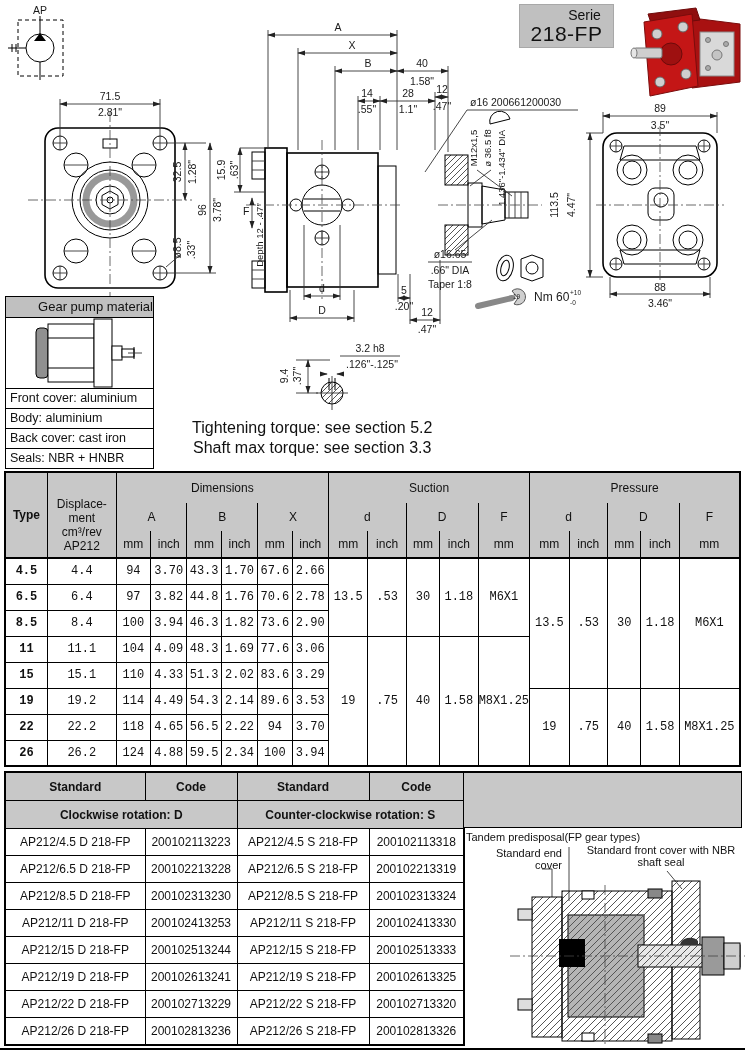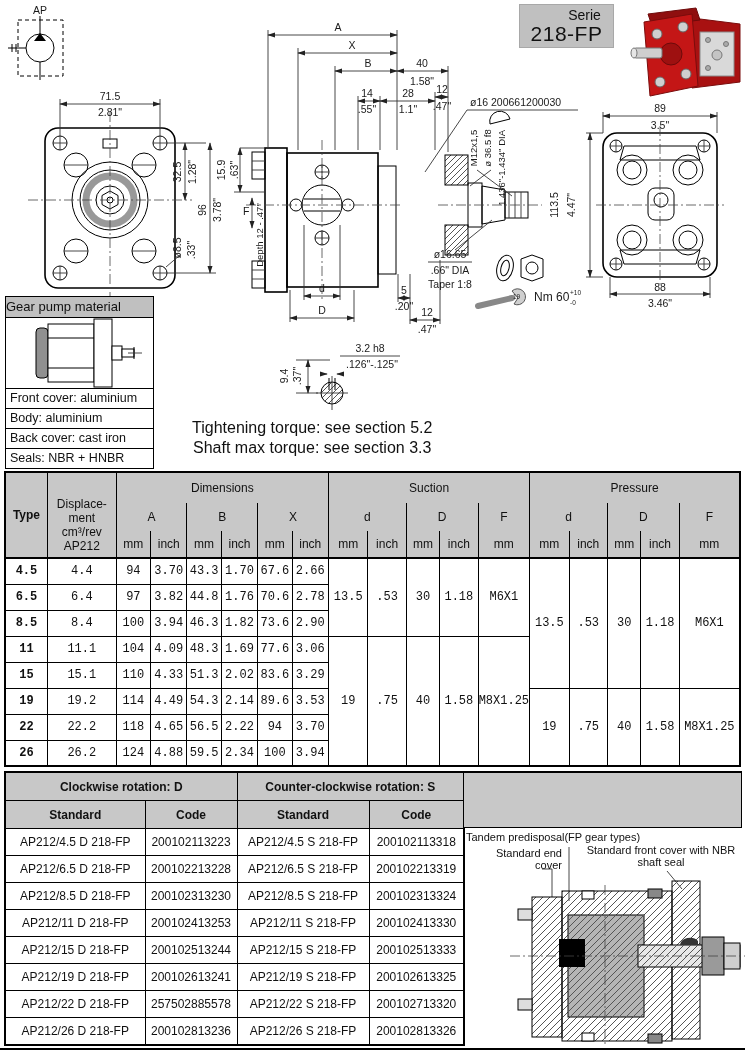--- a/index.html
+++ b/index.html
@@ -15,21 +15,21 @@
   .dsh{stroke:#000;stroke-width:1;fill:none;stroke-dasharray:4 3;}
 
   
   #serie-box{position:absolute;left:519px;top:4px;width:93px;height:42px;background:#c0c0c0;
              border:1px solid #a8a8a8;display:flex;flex-direction:column;align-items:center;justify-content:center;}
   #serie-box .l1{font-size:14px;line-height:15px;margin-left:36px;}
   #serie-box .l2{font-size:21px;line-height:22px;letter-spacing:0.5px;}
 
   
   #material-box{position:absolute;left:5px;top:296px;width:147px;border:1px solid #000;background:#fff;}
-  #material-box .mb-title{background:#c0c0c0;border-bottom:1px solid #000;text-align:left;
+  #material-box .mb-title{background:#c0c0c0;border-bottom:1px solid #000;text-align:right;
                           font-size:13px;padding:2px 0 3px;}
   #material-box .mb-icon{height:70px;border-bottom:1px solid #000;position:relative;}
   #material-box .mb-row{border-bottom:1px solid #000;font-size:12.5px;padding:2px 4px 3px;}
   #material-box .mb-row:last-child{border-bottom:none;}
 
   #notes{position:absolute;left:192px;top:418px;font-size:16px;line-height:20px;text-align:center;}
 
   
   #main-table{position:absolute;left:4px;top:471px;width:737px;border-collapse:collapse;
               table-layout:fixed;font-size:12px;}
@@ -545,29 +545,29 @@
 
   <table id="rot-table">
     <colgroup>
         <col style="width:140px">
         <col style="width:92px">
         <col style="width:132px">
         <col style="width:95px">
       </colgroup>
     <thead>
       <tr>
-        <td colspan="2">Clockwise rotation: D</td>
-        <td colspan="2">Counter-clockwise rotation: S</td>
-      </tr>
-      <tr>
         <td>Standard</td>
         <td>Code</td>
         <td>Standard</td>
         <td>Code</td>
       </tr>
+      <tr>
+        <td colspan="2">Clockwise rotation: D</td>
+        <td colspan="2">Counter-clockwise rotation: S</td>
+      </tr>
     </thead>
     <tbody>
       <tr>
         <td>AP212/4.5 D 218-FP</td>
         <td>200102113223</td>
         <td>AP212/4.5 S 218-FP</td>
         <td>200102113318</td>
       </tr>
       <tr>
         <td>AP212/6.5 D 218-FP</td>
@@ -594,21 +594,21 @@
         <td>200102513333</td>
       </tr>
       <tr>
         <td>AP212/19 D 218-FP</td>
         <td>200102613241</td>
         <td>AP212/19 S 218-FP</td>
         <td>200102613325</td>
       </tr>
       <tr>
         <td>AP212/22 D 218-FP</td>
-        <td>257502885578</td>
+        <td>200102713229</td>
         <td>AP212/22 S 218-FP</td>
         <td>200102713320</td>
       </tr>
       <tr>
         <td>AP212/26 D 218-FP</td>
         <td>200102813236</td>
         <td>AP212/26 S 218-FP</td>
         <td>200102813326</td>
       </tr>
     </tbody>

